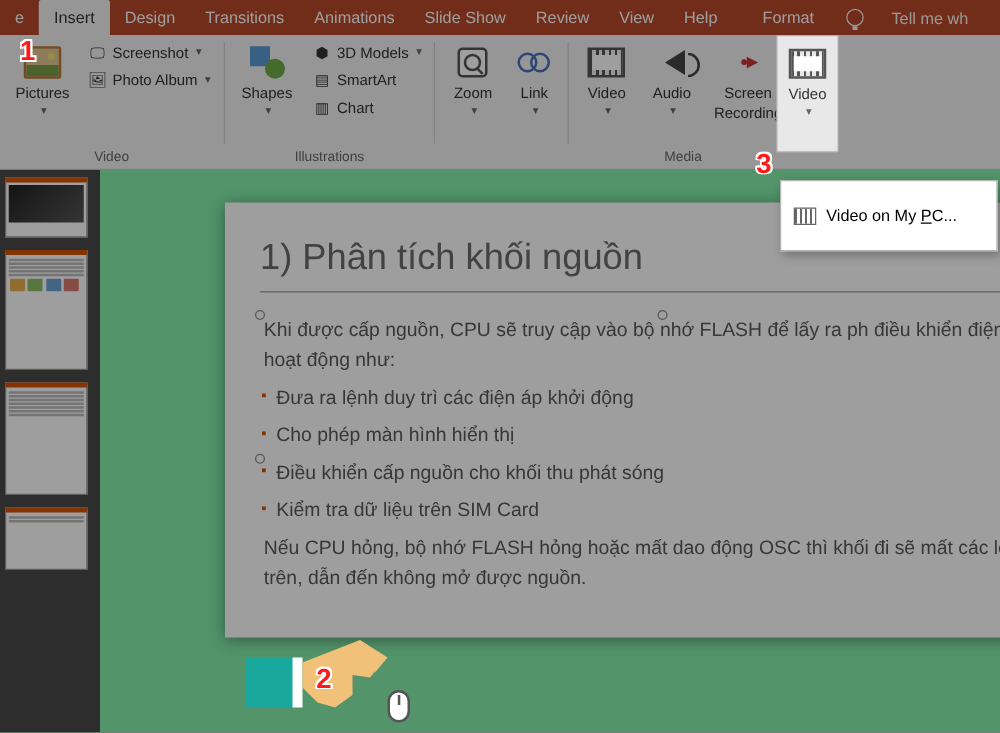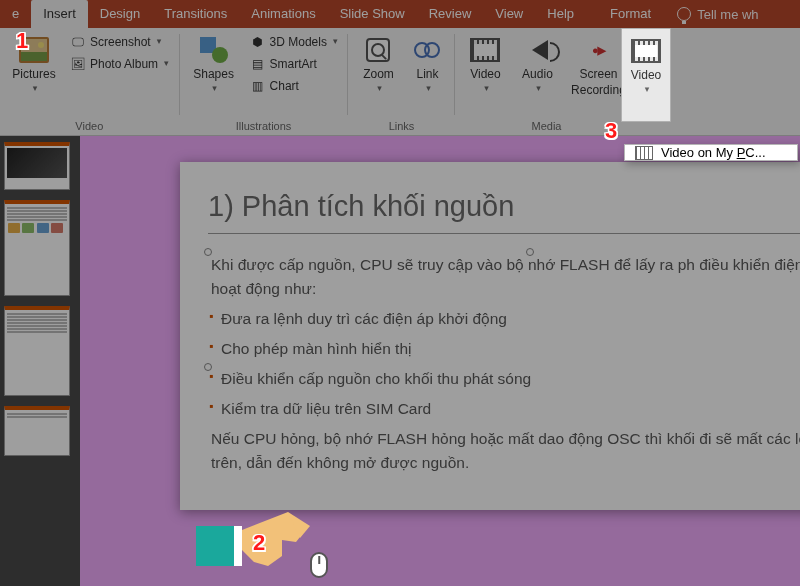--- a/index.html
+++ b/index.html
@@ -41,21 +41,21 @@
     color: #333;
     border-radius: 2px 2px 0 0;
     position: relative;
     z-index: 200;
   }
   .tell-me {
     display: flex;
     align-items: center;
     margin-left: 14px;
     opacity: .95;
-    gap: 6px;
+    gap: 22px;
     white-space: nowrap;
   }
   .bulb {
     width: 14px; height: 14px;
     border: 1.5px solid #fff;
     border-radius: 50%;
     position: relative;
     display: inline-block;
   }
   .bulb::after { content:""; position:absolute; bottom:-4px; left:4px; width:4px; height:3px; background:#fff; }
@@ -168,33 +168,33 @@
     background: #fff;
     border: 1px solid #b5b5b5;
     box-shadow: 2px 3px 8px rgba(0,0,0,.3);
     z-index: 200;
     font-size: 13px;
   }
   .video-menu-item {
     display: flex;
     align-items: center;
     gap: 8px;
-    padding: 0 10px;
+    padding: 20px 10px;
     cursor: pointer;
   }
   .video-menu-item .mini-film {
     width:18px; height:14px; border:1.5px solid #666;
     background: repeating-linear-gradient(90deg,#666 0 1.5px, transparent 1.5px 4px);
   }
   
   .workspace {
     position: absolute;
     top: 136px; left: 0; right: 0; bottom: 0;
     display: flex;
-    background: #f0abfc;
+    background: #86efac;
     z-index: 5;
   }
   .thumb-panel {
     width: 80px;
     background: #4a4a4a;
     padding: 6px 4px;
     display: flex;
     flex-direction: column;
     gap: 10px;
     overflow: hidden;
@@ -364,21 +364,20 @@
         <span class="dd">▾</span>
       </div>
       <div class="btn-large" style="width:42px">
         <span class="icon-slot">
             <span class="ic-link"></span>
           </span>
         <span>Link</span>
         <span class="dd">▾</span>
       </div>
     </div>
-    <div class="group-label">Links</div>
   </div>
   <div class="group-sep"></div>
 
   <div class="group">
     <div class="group-body">
       <div class="btn-large" style="width:48px">
         <span class="icon-slot">
             <span class="ic-video"></span>
           </span>
         <span>Video</span>

